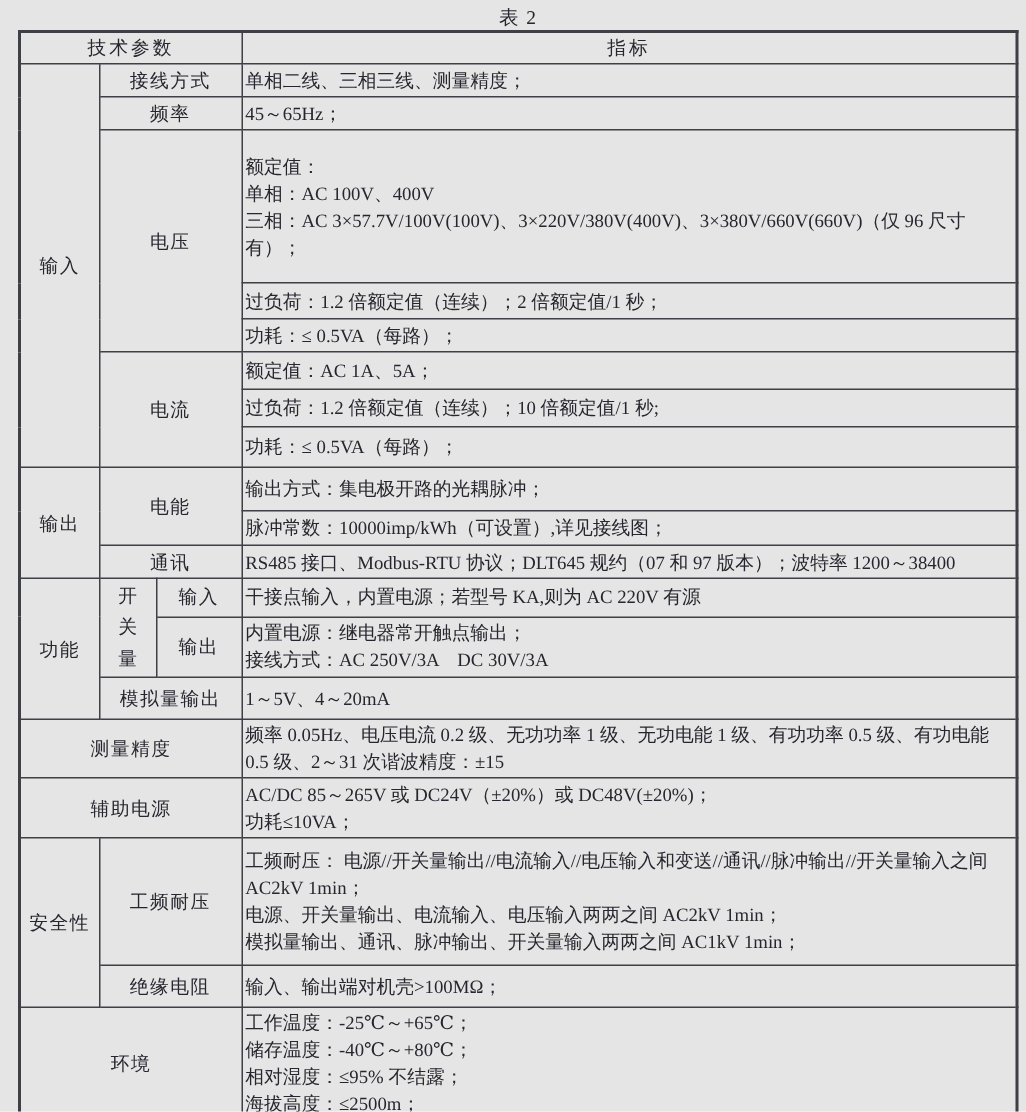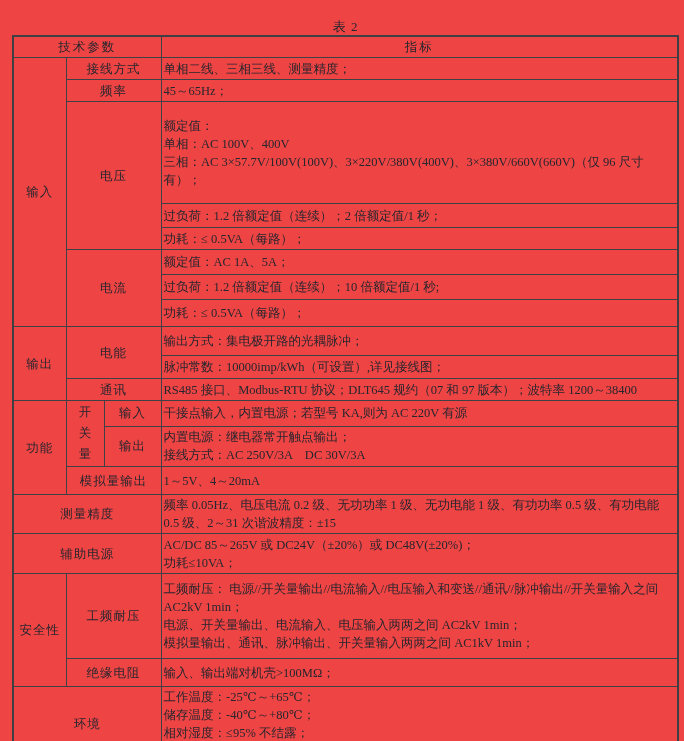--- a/index.html
+++ b/index.html
@@ -5,23 +5,23 @@
   html, body {
     margin: 0;
     padding: 0;
     background: #ffffff;
     font-family: "Liberation Serif", "DejaVu Serif", serif;
     color: #26262e;
   }
   .page {
     width: 684px;
     height: 741px;
-    background: #ef4444;
+    background: #e5e5e5;
     box-sizing: border-box;
-    padding-top: 18px;
+    padding-top: 3px;
   }
   .doc-title {
     width: 667px;
     margin-left: 12px;
     text-align: center;
     font-size: 13px;
     line-height: 17px;
     letter-spacing: 1px;
   }
   table.spec {

